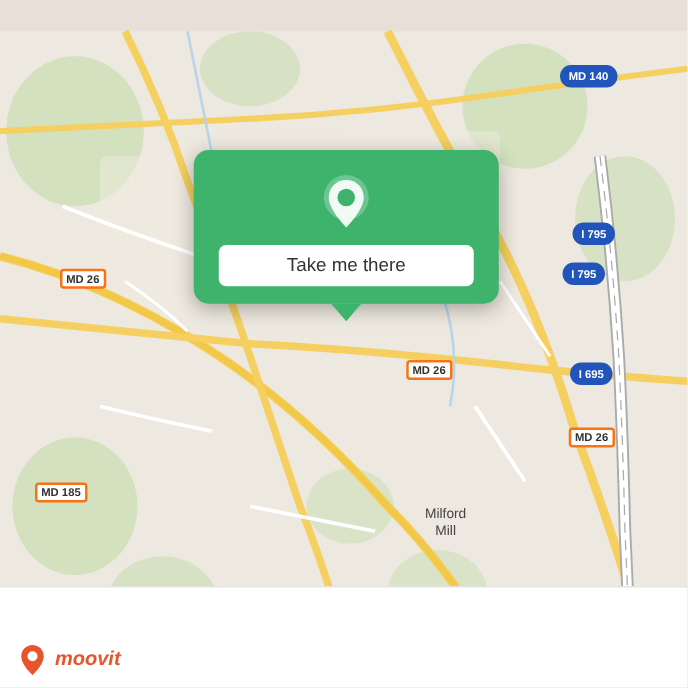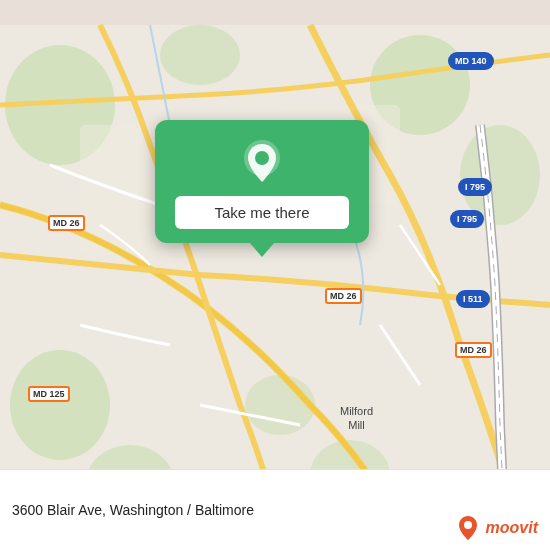--- a/index.html
+++ b/index.html
@@ -26,21 +26,21 @@
       left: 0;
       width: 100%;
       height: 100%;
     }
 
     
     #popup-card {
       position: absolute;
       top: 120px;
       left: 155px;
-      width: 214px;
+      width: 244px;
       background-color: #3db36b;
       border-radius: 12px;
       display: flex;
       flex-direction: column;
       align-items: center;
       padding: 18px 20px 14px;
       box-shadow: 0 4px 16px rgba(0,0,0,0.3);
       z-index: 10;
     }
 
@@ -204,43 +204,42 @@
     <path d="M 400 200 Q 420 230 440 260" stroke="#fff" stroke-width="2.5" fill="none"></path>
 
     <path d="M 150 0 Q 160 50 170 100 Q 175 130 165 180" stroke="#b8d4e8" stroke-width="2" fill="none"></path>
     <path d="M 350 200 Q 370 250 360 300" stroke="#b8d4e8" stroke-width="2" fill="none"></path>
   </svg>
 
   <div class="shield" style="left:48px; top:215px;">MD 26</div>
   <div class="shield shield-blue" style="left:448px; top:52px;">MD 140</div>
   <div class="shield shield-blue" style="left:458px; top:178px;">I 795</div>
   <div class="shield shield-blue" style="left:450px; top:210px;">I 795</div>
-  <div class="shield shield-blue" style="left:456px; top:290px;">I 511</div>
+  <div class="shield shield-blue" style="left:456px; top:290px;">I 695</div>
   <div class="shield" style="left:325px; top:288px;">MD 26</div>
   <div class="shield" style="left:455px; top:342px;">MD 26</div>
-  <div class="shield" style="left:28px; top:386px;">MD 125</div>
+  <div class="shield" style="left:28px; top:386px;">MD 185</div>
 
   <div class="place-label" style="left:340px; top:362px; line-height:1.3;margin-top:42px;">
     Milford<br>Mill
   </div>
 
   <div id="popup-card">
 
     <svg id="pin-icon" viewBox="0 0 48 48" xmlns="http://www.w3.org/2000/svg">
       <circle cx="24" cy="20" r="18" fill="white" opacity="0.25"></circle>
       <path d="M24 6 C16 6 10 12 10 20 C10 30 24 44 24 44 C24 44 38 30 38 20 C38 12 32 6 24 6Z" fill="white" opacity="0.9"></path>
       <circle cx="24" cy="20" r="7" fill="#3db36b"></circle>
     </svg>
 
     <button id="take-me-there-btn">Take me there</button>
   </div>
 
 
   <div id="bottom-bar">
-    <span id="address-text">3600 Blair Ave, Washington / Baltimore</span>
     <div id="moovit-logo">
 
       <svg id="moovit-pin" viewBox="0 0 28 28" xmlns="http://www.w3.org/2000/svg">
         <path d="M14 2 C9 2 5 6 5 11 C5 18 14 26 14 26 C14 26 23 18 23 11 C23 6 19 2 14 2Z" fill="#e8552c"></path>
         <circle cx="14" cy="11" r="4" fill="white"></circle>
       </svg>
       <span id="moovit-label">moovit</span>
     </div>
   </div>
 </div>

